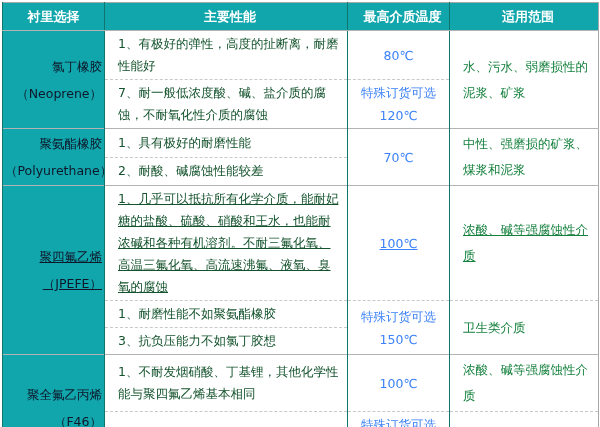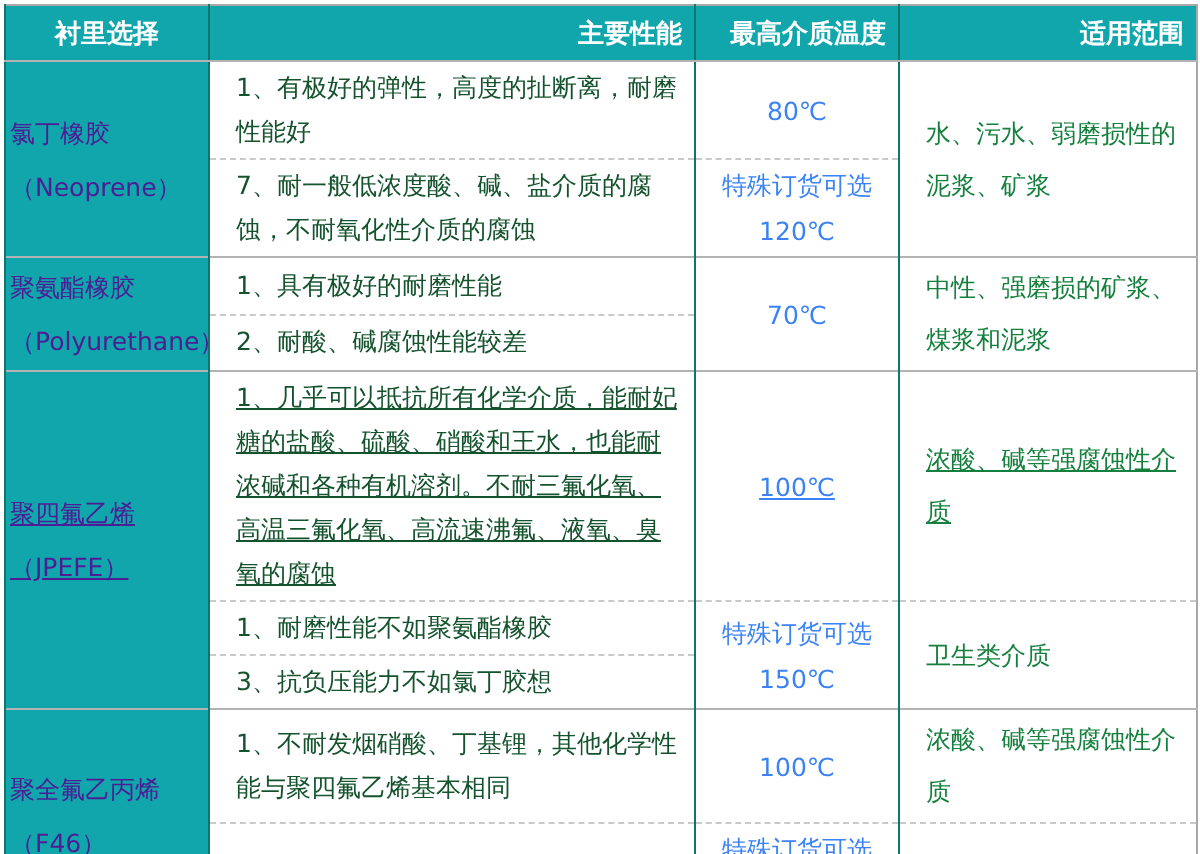--- a/index.html
+++ b/index.html
@@ -27,31 +27,31 @@
     vertical-align: middle;
     overflow: hidden;
   }
   
   tr.head th {
     height: 28px;
     background: #10a6ac;
     color: #ffffff;
     font-size: 13px;
     font-weight: bold;
-    text-align: right;
+    text-align: center;
     padding: 0 6px 0 14px;
     border-bottom: 1px solid #b3b3b3;
   }
   tr.head th.c-name { text-align: center; padding: 0; }
   
   td.cell-name {
     background: #10a6ac;
-    color: #4c1d95;
+    color: #0f172a;
     font-size: 12.5px;
-    text-align: left;
+    text-align: right;
     line-height: 27px;
     white-space: pre-line;
     padding: 0 2px;
   }
   
   td.cell-perf {
     font-size: 12.5px;
     color: #14532d;
     line-height: 22px;
     text-align: left;

